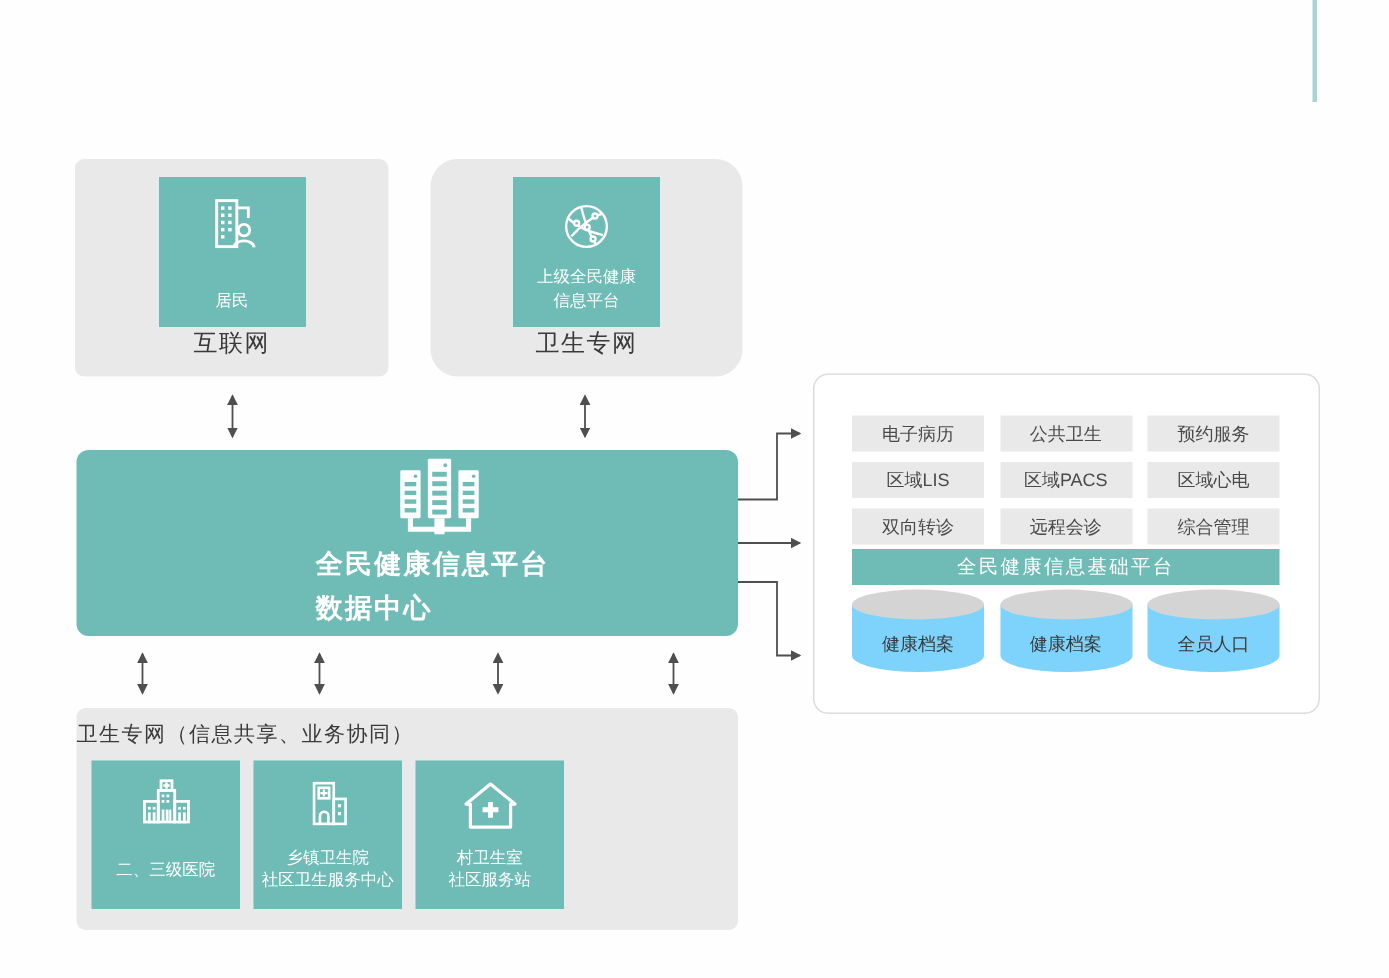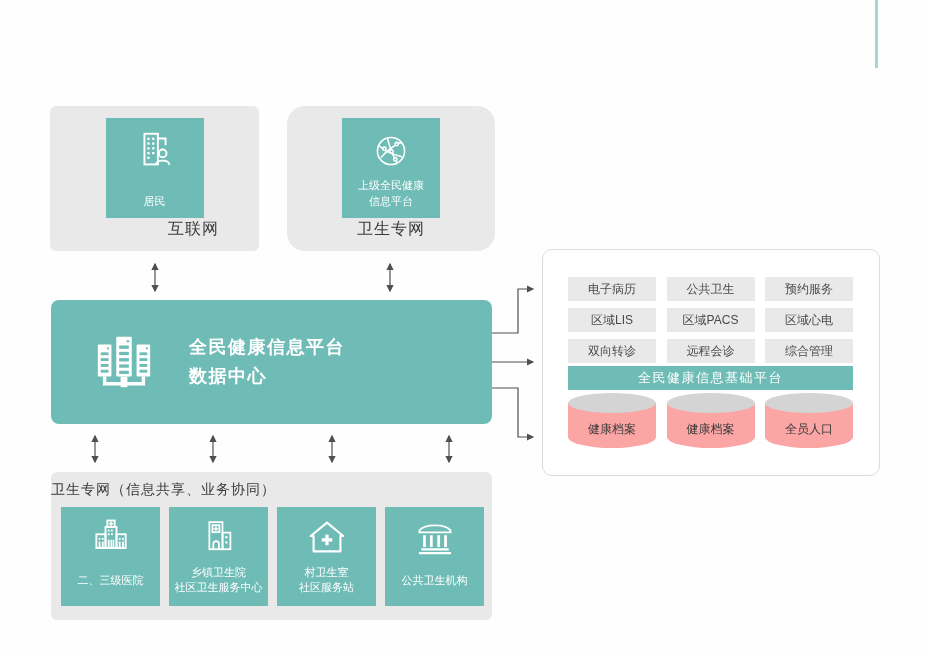--- a/index.html
+++ b/index.html
@@ -4,52 +4,52 @@
 <style>
   * { margin:0; padding:0; box-sizing:border-box; }
   body { background:#ffffff; font-family:"Liberation Sans", sans-serif; }
   #canvas { position:relative; width:926px; height:652px; background:#fefefe; overflow:hidden; }
 
   
   #accent-line { position:absolute; left:875px; top:0; width:3px; height:68px; background:#a9d4d1; }
 
   
   .gray-node { position:absolute; background:#e9e9e9; border-radius:6px; }
-  #node-internet { left:50px; top:106px; width:209px; height:145px;padding-left:39px; }
+  #node-internet { left:50px; top:106px; width:209px; height:145px; }
   #node-healthnet { left:287px; top:106px; width:208px; height:145px;border-radius:18px; }
   .teal-square { position:absolute; top:12px; left:50%; transform:translateX(-50%);
                  width:98px; height:100px; background:#6fbcb6;
                  display:flex; flex-direction:column; align-items:center; }
   .ts-icon { margin-top:8px; height:50px; display:flex; align-items:center; justify-content:center; }
   .ts-label { position:absolute; bottom:9px; width:100%; text-align:center;
               color:#ffffff; font-size:11px; line-height:16px; }
   .node-label { position:absolute; bottom:11px; width:100%; text-align:center;
                 font-size:16px; color:#3a3a3a; letter-spacing:1px;margin-top:12px; }
 
   
   #center-box { position:absolute; left:51px; top:300px; width:441px; height:124px;
-                background:#6fbcb6; border-radius:8px; display:flex; align-items:center; }
+                background:#6fbcb6; border-radius:8px; display:flex; align-items:center;flex-direction:column; }
   #center-icon-wrap { margin-left:42px; width:62px; display:flex; align-items:center; justify-content:center; }
   #center-title { margin-left:34px; color:#ffffff; font-size:18px; font-weight:600;
                   line-height:29px; letter-spacing:1.5px; }
 
   
   #right-panel { position:absolute; left:542px; top:249px; width:338px; height:227px;
                  background:#ffffff; border:1px solid #dcdcdc; border-radius:10px; }
   #chip-grid { position:absolute; left:25px; top:27px; width:285px;
                display:grid; grid-template-columns:88px 88px 88px; grid-auto-rows:24px;
                justify-content:space-between; row-gap:7px; }
   .chip { background:#e9e9e9; display:flex; align-items:center; justify-content:center;
           font-size:12px; color:#4a4a4a; }
   #platform-bar { position:absolute; left:25px; top:116px; width:285px; height:24px;
                   background:#6fbcb6; color:#ffffff; display:flex; align-items:center;
                   justify-content:center; font-size:13px; letter-spacing:1.5px; }
   #cyl-row { position:absolute; left:25px; top:143px; width:285px;
              display:flex; justify-content:space-between; }
-  .cylinder { position:relative; width:88px; height:45px; margin-top:10px; background:#fca5a5;
+  .cylinder { position:relative; width:88px; height:45px; margin-top:10px; background:#7dd3fc;
               border-radius:0 0 44px 44px / 0 0 11px 11px;
               display:flex; align-items:center; justify-content:center; }
   .cylinder::before { content:""; position:absolute; left:0; top:-10px; width:100%; height:20px;
                       border-radius:50%; background:#d4d4d4; }
   .cyl-label { position:relative; z-index:1; font-size:12px; color:#3a3a3a; padding-top:7px; }
 
   
   #bottom-box { position:absolute; left:51px; top:472px; width:441px; height:148px;
                 background:#e9e9e9; border-radius:6px; }
   #bottom-title { margin-top:9px; text-align:left; font-size:14px; color:#3a3a3a; letter-spacing:1px; }
@@ -254,34 +254,20 @@
             <path d="M10,23 L7,23 L24,9 L41,23 L38,23 L38,39 L10,39 Z" stroke-width="2.2" stroke-linejoin="round"></path>
             <path d="M24,21.5 v11 M18.5,27 h11" stroke-width="3.4"></path>
           </svg>
         </div>
         <div class="b-label">
           <div>村卫生室</div>
           <div>社区服务站</div>
         </div>
       </div>
 
-      <div class="b-square">
-        <div class="b-icon">
-          <svg width="46" height="44" viewBox="0 0 48 48" fill="none" stroke="#ffffff">
-            <path d="M7,17 C12,9.5 36,9.5 41,17 L41,19 L7,19 Z" stroke-width="2"></path>
-            <path d="M12.5,22 V35 M20,22 V35 M28,22 V35 M35.5,22 V35" stroke-width="3"></path>
-            <path d="M9,37.5 H39" stroke-width="2.4"></path>
-            <path d="M6.5,41.5 H41.5" stroke-width="2.4"></path>
-          </svg>
-        </div>
-        <div class="b-label">
-          <div>公共卫生机构</div>
-          <div></div>
-        </div>
-      </div>
 
     </div>
   </div>
 
   <svg id="connectors" width="926" height="652">
     <defs>
       <marker id="ah" markerWidth="7" markerHeight="7" refX="5" refY="3" orient="auto-start-reverse">
         <path d="M0,0 L6,3 L0,6 Z" fill="#4f4f4f"></path>
       </marker>
     </defs>

